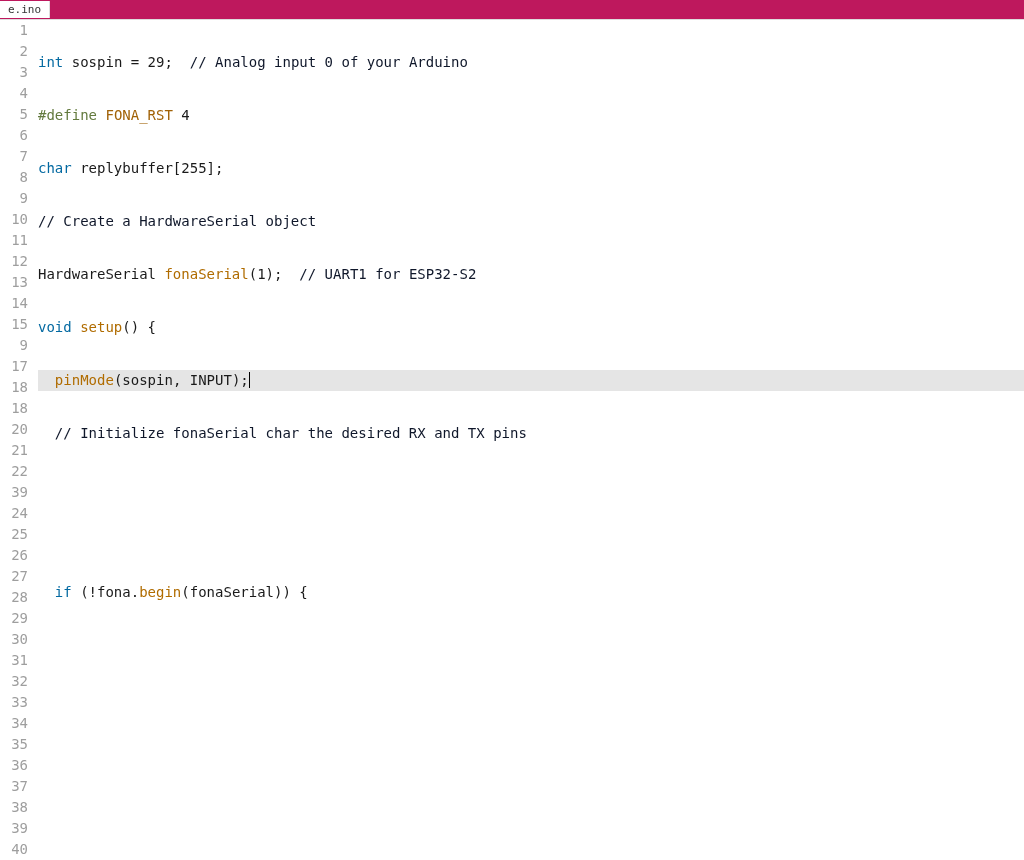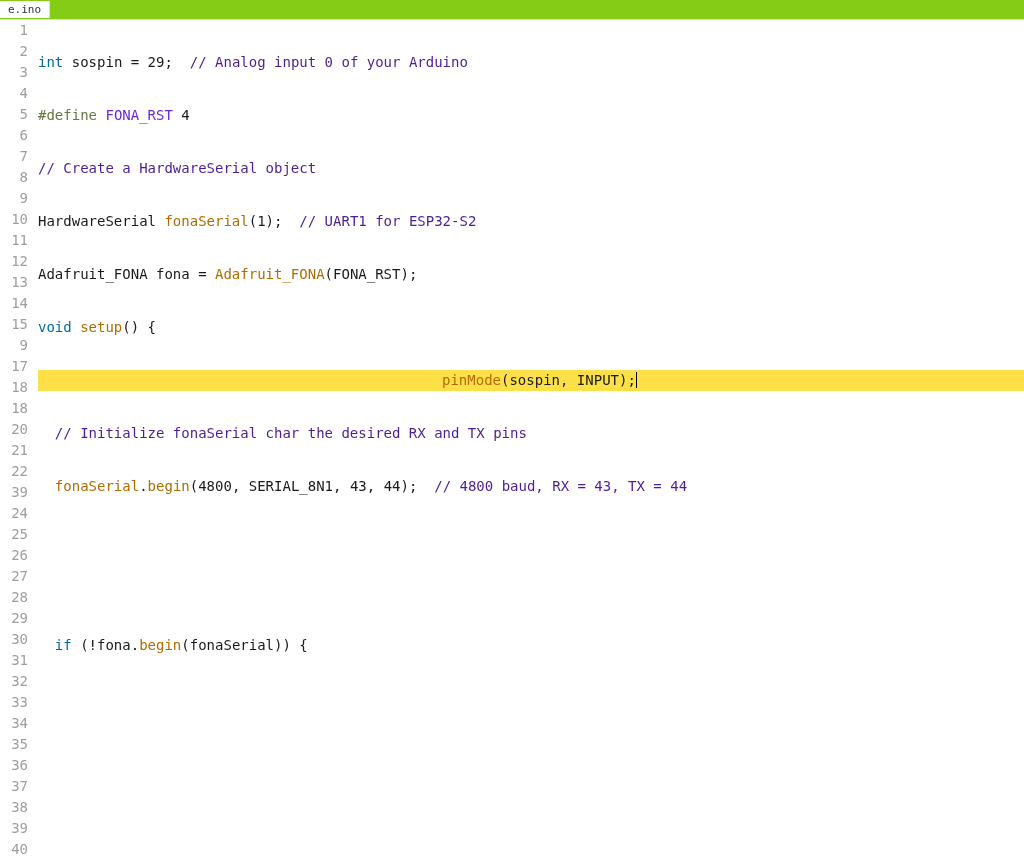--- a/index.html
+++ b/index.html
@@ -3,21 +3,21 @@
   <meta charset="utf-8">
   <style>
     * { margin: 0; padding: 0; box-sizing: border-box; }
     body {
       font-family: "SF Mono", Monaco, Menlo, Consolas, monospace;
       font-size: 14px;
       background: #ffffff;
       overflow: hidden;
     }
     .tab-bar {
-      background: #84cc16;
+      background: #be185d;
       border-bottom: 1px solid #ddd;
       height: 20px;
       display: flex;
       align-items: center;
       padding-left: 0;
     }
     .tab {
       background: #ffffff;
       padding: 2px 8px;
       font-size: 11px;
@@ -39,29 +39,28 @@
     .code {
       flex: 1;
       white-space: pre;
       position: relative;
     }
     .line {
       height: 21px;
       line-height: 21px;
     }
     .line-highlight {
-      background: #fde047;
-      text-align: center;
+      background: #e5e5e5;
     }
     .kw { color: #0369a1; }       
     .pp { color: #637a3e; }     
     .fn { color: #b06c00; }
-    .cm { color: #4c1d95; }       
+    .cm { color: #0f172a; }       
     .id { color: #1a1a1a; }
-    .macro { color: #6d28d9; }
+    .macro { color: #a16207; }
     .cursor {
       border-right: 1px solid #000;
       animation: blink 1s step-end infinite;
     }
     @keyframes blink { 50% { border-color: transparent; } }
   </style>
 </head>
 <body>
 
 <div class="tab-bar">
@@ -108,27 +107,26 @@
     <div class="line">36</div>
     <div class="line">37</div>
     <div class="line">38</div>
     <div class="line">39</div>
     <div class="line">40</div>
   </div>
 
   <div class="code">
     <div class="line"><span class="kw">int</span><span> </span><span class="id">sospin = </span><span class="id">29</span><span class="id">;  </span><span class="cm">// Analog input 0 of your Arduino</span></div>
     <div class="line"><span class="pp">#</span><span class="pp">define</span><span> </span><span class="macro">FONA_RST</span><span class="id"> 4</span></div>
+    <div class="line"><span class="kw">char</span><span> </span><span class="id">replybuffer[</span><span class="id">255</span><span class="id">];</span></div>
     <div class="line"><span class="cm">// Create a HardwareSerial object</span></div>
     <div class="line"><span class="id">HardwareSerial </span><span class="fn">fonaSerial</span><span class="id">(1);  </span><span class="cm">// UART1 for ESP32-S2</span></div>
-    <div class="line"><span class="id">Adafruit_FONA fona = </span><span class="fn">Adafruit_FONA</span><span class="id">(FONA_RST);</span></div>
     <div class="line"><span class="kw">void</span><span> </span><span class="fn">setup</span><span class="id">() {</span></div>
     <div class="line line-highlight">  <span class="fn">pinMode</span><span class="id">(sospin, INPUT);</span><span class="cursor"></span></div>
     <div class="line">  <span class="cm">// Initialize fonaSerial char the desired RX and TX pins</span></div>
-    <div class="line">  <span class="fn">fonaSerial</span><span class="id">.</span><span class="fn">begin</span><span class="id">(</span><span class="id">4800</span><span class="id">, SERIAL_8N1, </span><span class="id">43</span><span class="id">, </span><span class="id">44</span><span class="id">);  </span><span class="cm">// 4800 baud, RX = 43, TX = 44</span></div>
     <div class="line"></div>
     <div class="line"></div>
     <div class="line">  <span class="kw">if</span><span class="id"> (!fona.</span><span class="fn">begin</span><span class="id">(fonaSerial)) {</span></div>
     
     
     
     
     
     
     

